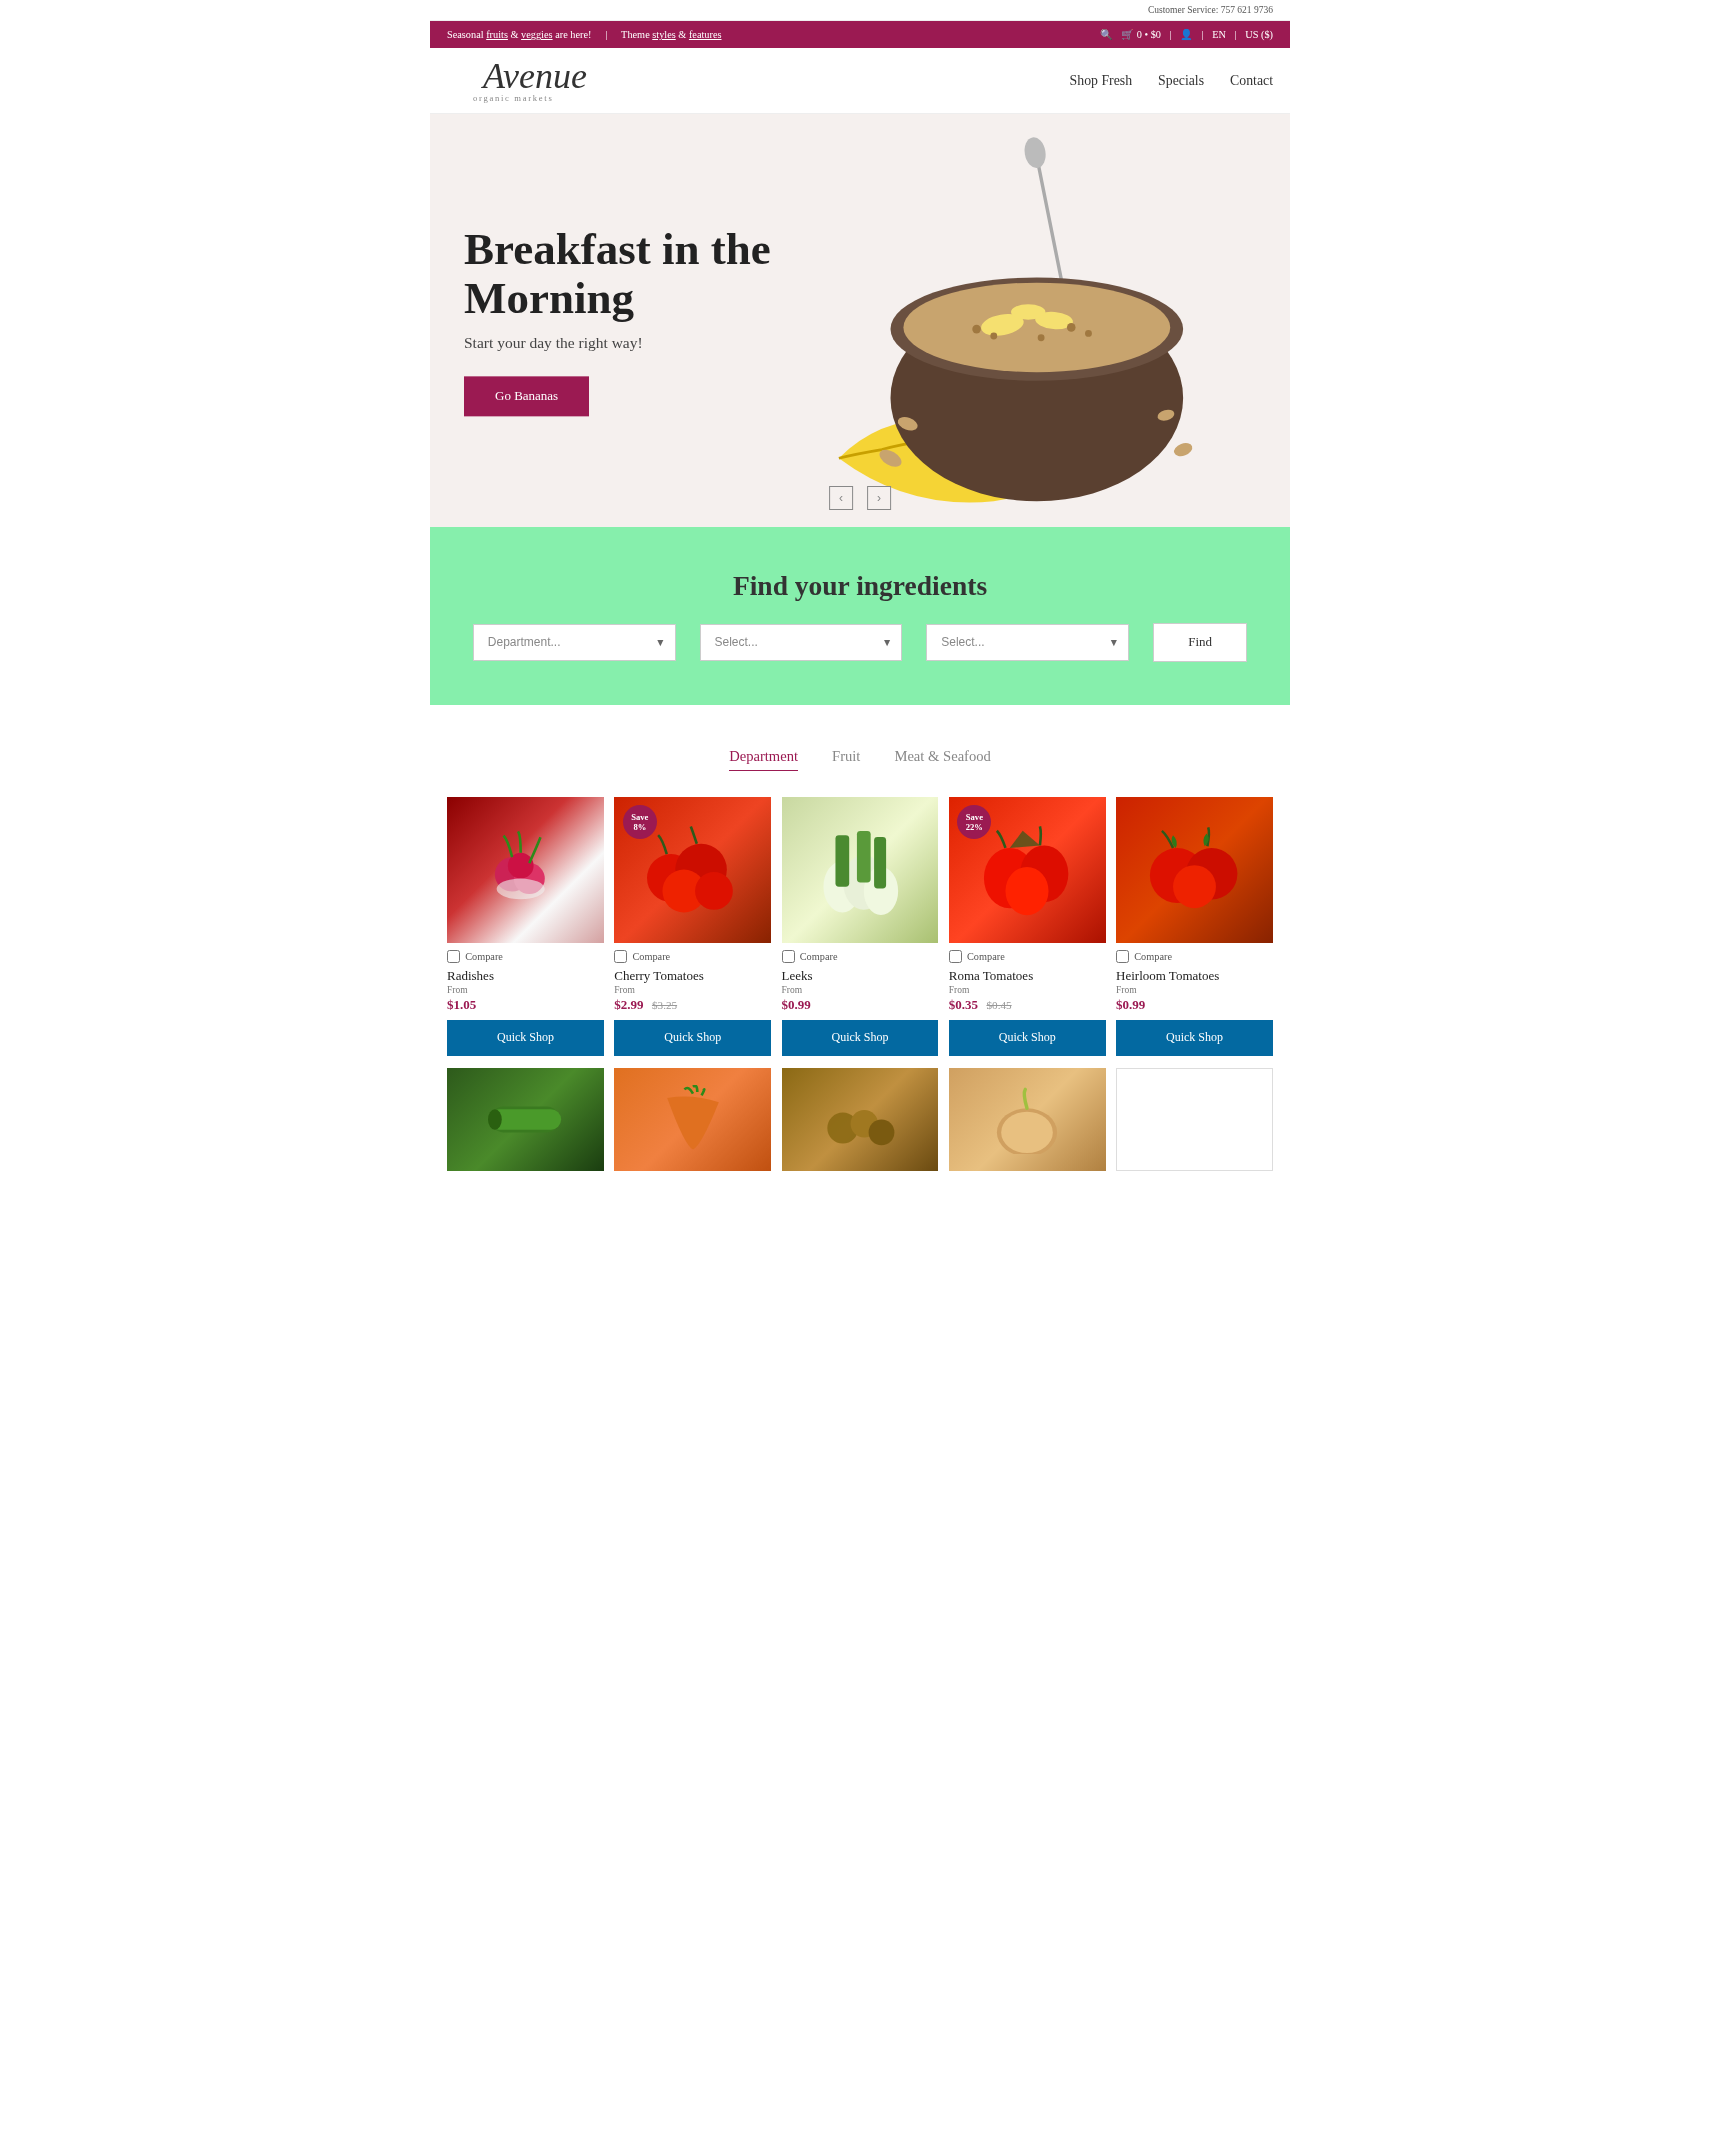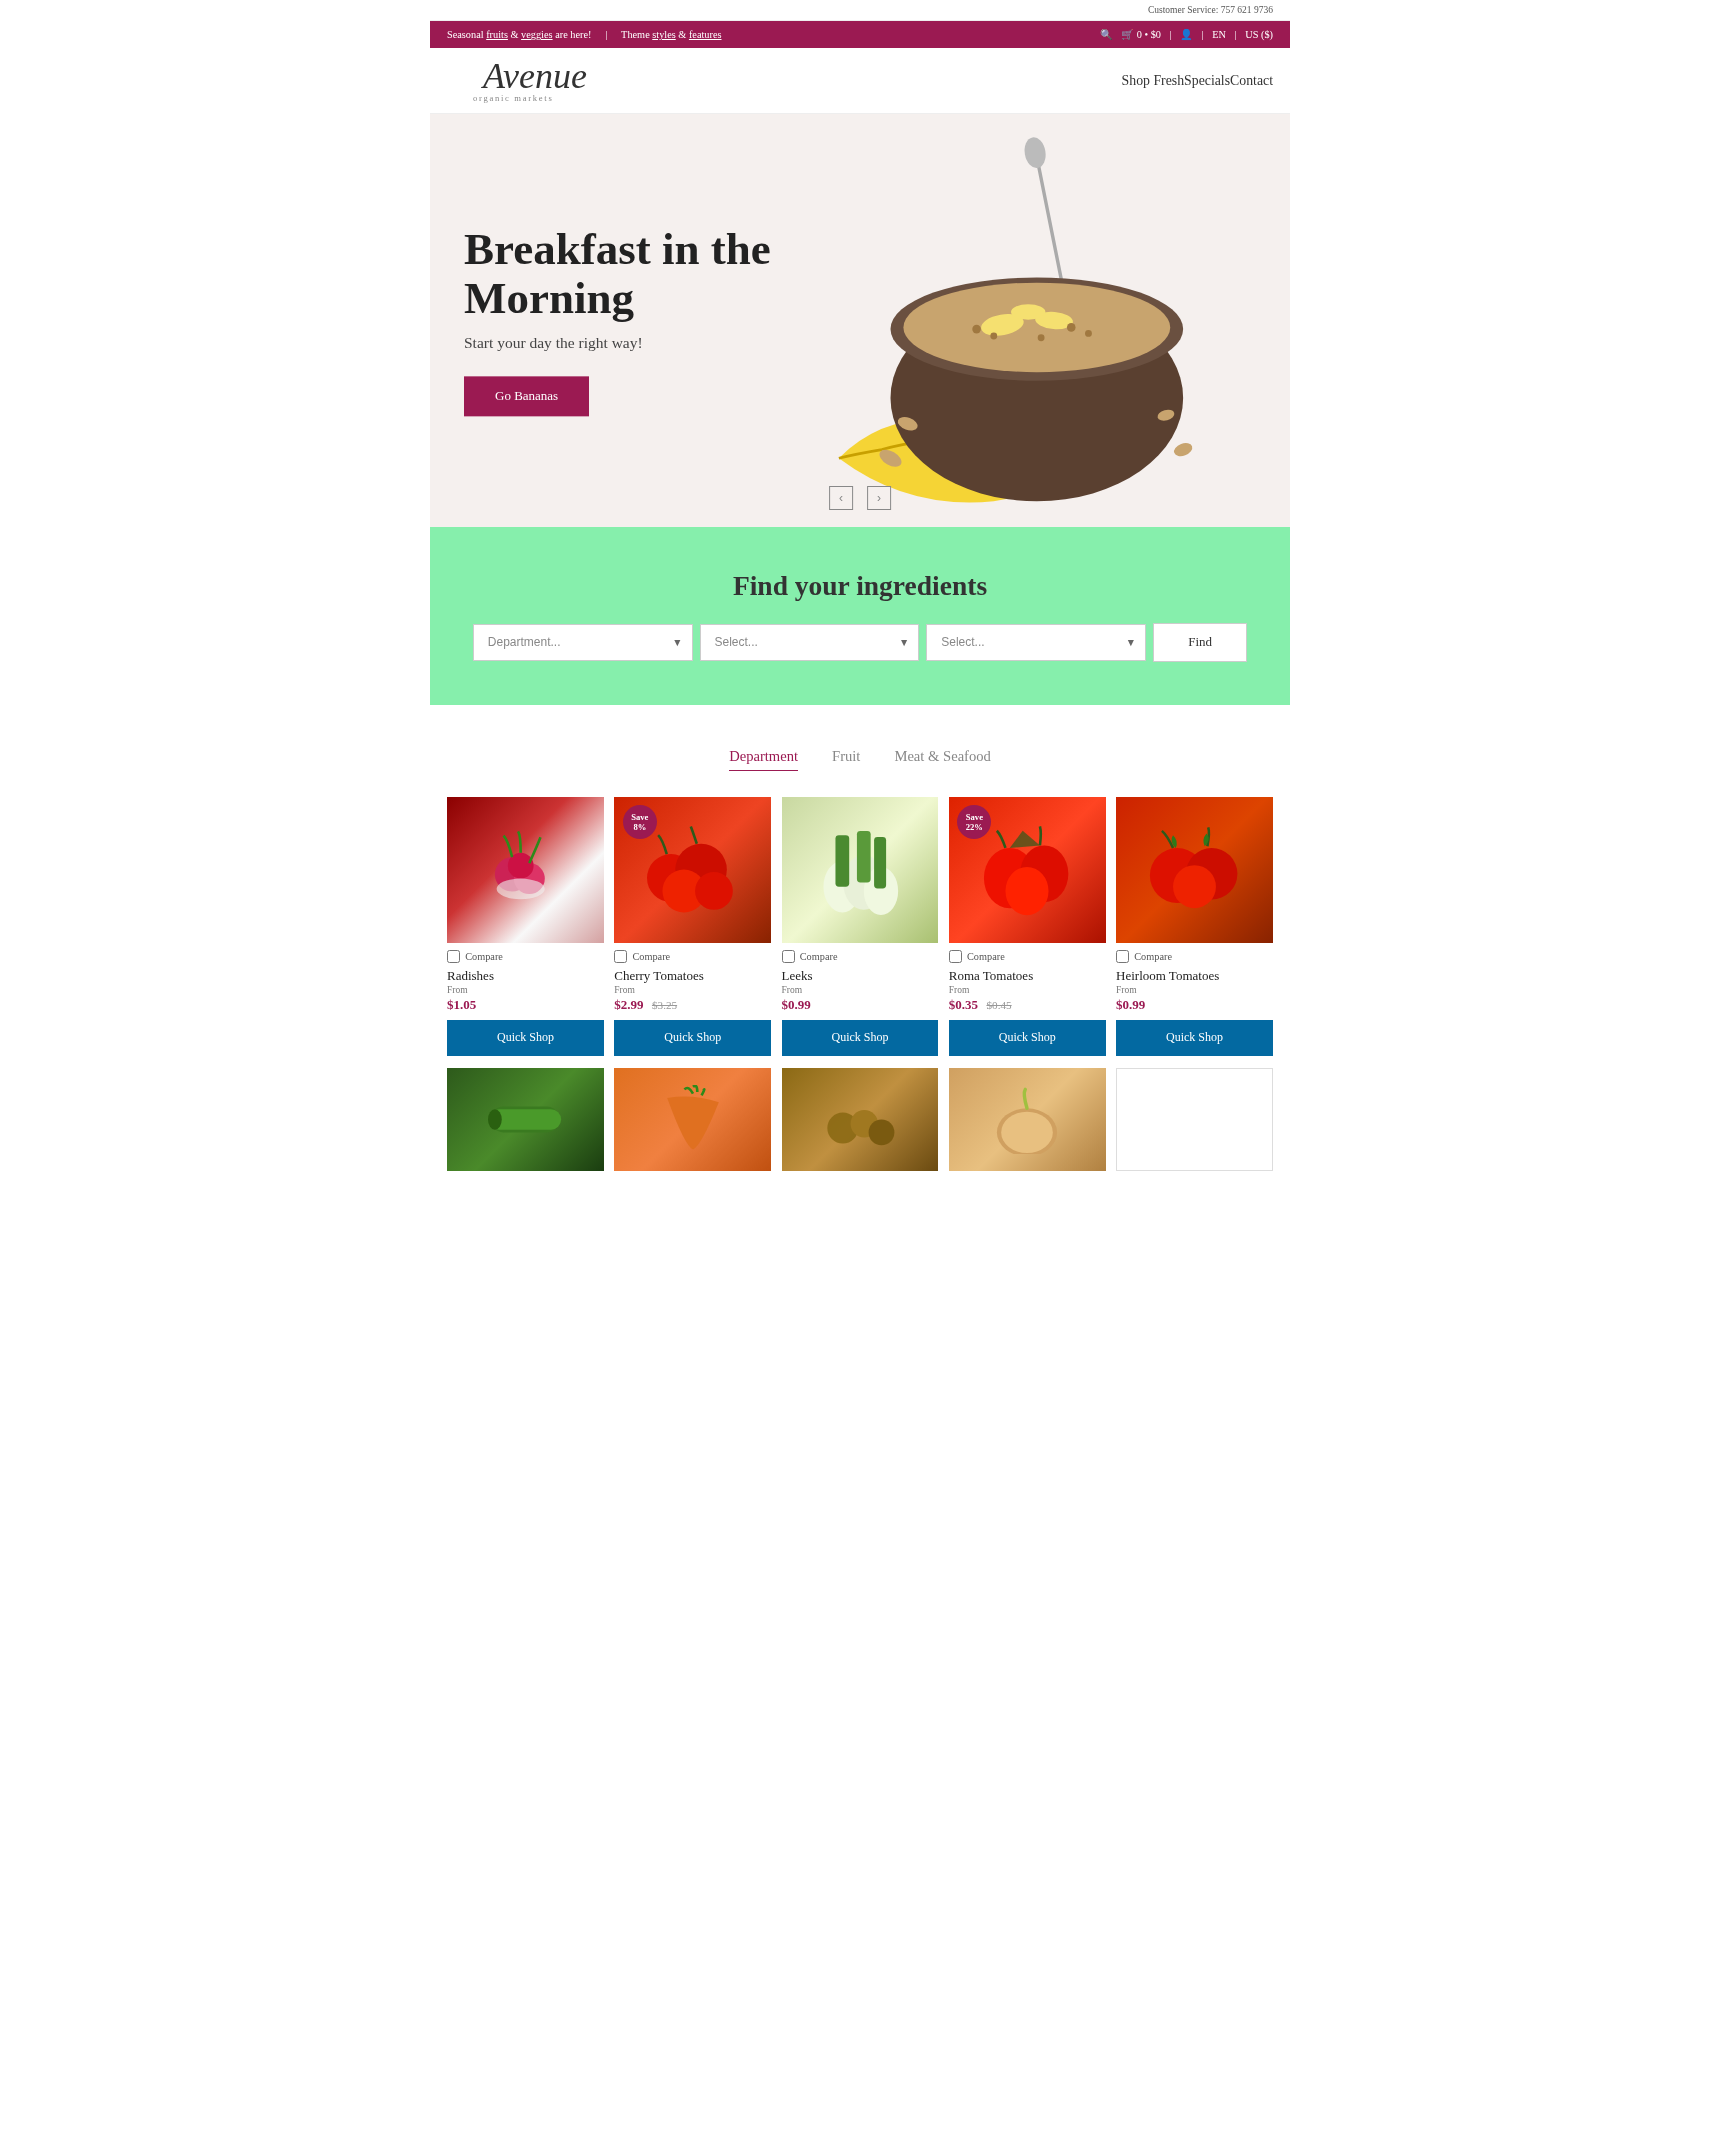--- a/index.html
+++ b/index.html
@@ -33,21 +33,21 @@
     .header {
       display: flex;
       align-items: center;
       justify-content: space-between;
       padding: 10.3px 17px;
       border-bottom: 0.9px solid #eee;
     }
     .logo { display: flex; flex-direction: column; line-height: 1; }
     .logo-main { font-family: 'Brush Script MT', cursive; font-size: 36px; color: #333; margin-left: 36px; }
     .logo-sub { font-size: 8.6px; letter-spacing: 1.7px; color: #888; text-transform: lowercase; margin-left: 26px; }
-    .nav { display: flex; align-items: center; }
+    .nav { display: flex; gap: 26px; align-items: center; }
     .nav a { text-decoration: none; color: #333; font-size: 13.8px; font-family: Georgia, serif; }
 
     
     .hero {
       position: relative;
       background: #f5f0ee;
       min-height: 413px;
       display: flex;
       align-items: center;
       overflow: hidden;
@@ -105,21 +105,21 @@
 
     
     .find-section {
       background: #86efac;
       padding: 43px 17px;
       text-align: center;
     }
     .find-section h2 { font-size: 27.5px; font-family: Georgia, serif; color: #333; margin-bottom: 20.6px; }
     .find-controls {
       display: flex;
-      gap: 7px;
+      gap: 24px;
       justify-content: center;
       align-items: center;
       max-width: 774px;
       margin: 0 auto;
     }
     .select-wrapper {
       flex: 1;
       position: relative;
     }
     .select-wrapper select {

